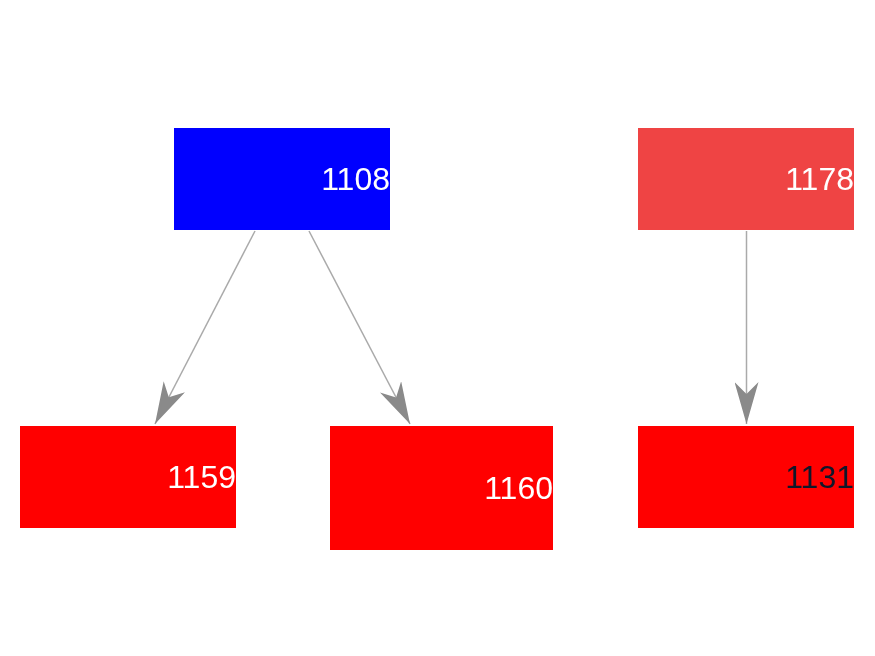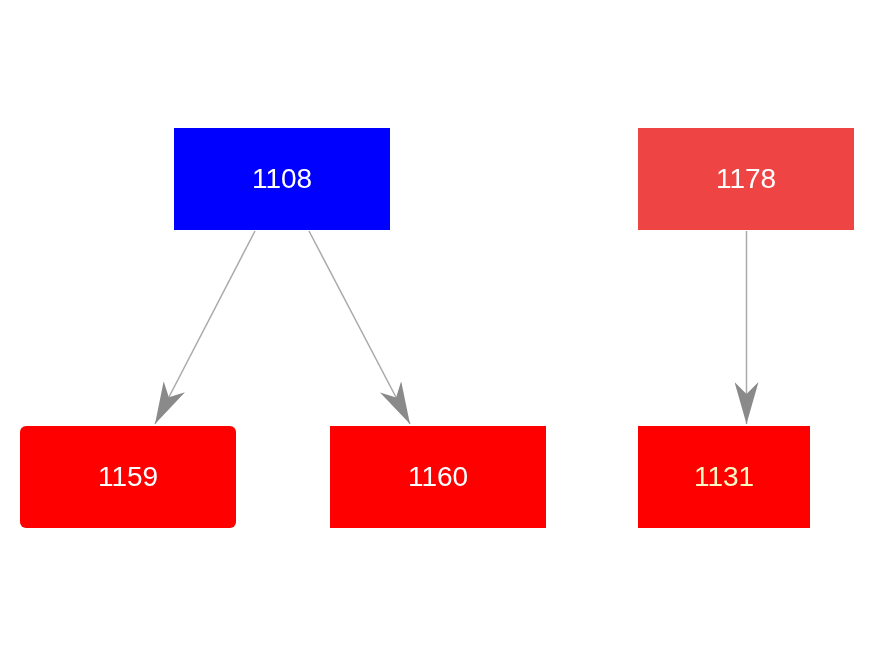--- a/index.html
+++ b/index.html
@@ -14,23 +14,23 @@
   .edges-layer {
     position: absolute;
     left: 0; top: 0;
     width: 875px; height: 656px;
     pointer-events: none;
   }
   .node {
     position: absolute;
     display: flex;
     align-items: center;
-    justify-content: center;
+    justify-content: flex-end;
     color: #ffffff;
-    font-size: 28px;
+    font-size: 32px;
     line-height: 1;
     user-select: none;
   }
 </style>
 </head>
 <body>
 
 <div class="canvas" style="width: 875px; height: 656px; background: rgb(255, 255, 255);">
   <svg class="edges-layer" width="875" height="656" viewBox="0 0 875 656" xmlns="http://www.w3.org/2000/svg">
     <defs>
@@ -44,23 +44,23 @@
         <line x1="746.5" y1="231" x2="746.5" y2="424" stroke="#aaaaaa" stroke-width="1.5" marker-end="url(#arrowhead)"></line>
       </g>
   </svg>
   <div id="nodes-layer">
       <div class="node" style="left: 174px; top: 128px; width: 216px; height: 102px; background: rgb(0, 0, 255); color: rgb(255, 255, 255);">
         <span>1108</span>
       </div>
       <div class="node" style="left: 638px; top: 128px; width: 216px; height: 102px; background: #ef4444; color: rgb(255, 255, 255);">
         <span>1178</span>
       </div>
-      <div class="node" style="left: 20px; top: 426px; width: 216px; height: 102px; background: rgb(255, 0, 0); color: rgb(255, 255, 255); border-radius: 6px;">
+      <div class="node" style="left: 20px; top: 426px; width: 216px; height: 102px; background: rgb(255, 0, 0); color: rgb(255, 255, 255);">
         <span>1159</span>
       </div>
-      <div class="node" style="left: 330px; top: 426px; width: 216px; height: 102px; background: rgb(255, 0, 0); color: rgb(255, 255, 255);">
+      <div class="node" style="left: 330px; top: 426px; width: 216px; height: 124px; background: rgb(255, 0, 0); color: rgb(255, 255, 255); padding-left: 7px;">
         <span>1160</span>
       </div>
-      <div class="node" style="left: 638px; top: 426px; width: 172px; height: 102px; background: rgb(255, 0, 0); color: #fef9c3;">
+      <div class="node" style="left: 638px; top: 426px; width: 216px; height: 102px; background: rgb(255, 0, 0); color: #0f172a;">
         <span>1131</span>
       </div>
     </div>
 </div>
 
 </body></html>

